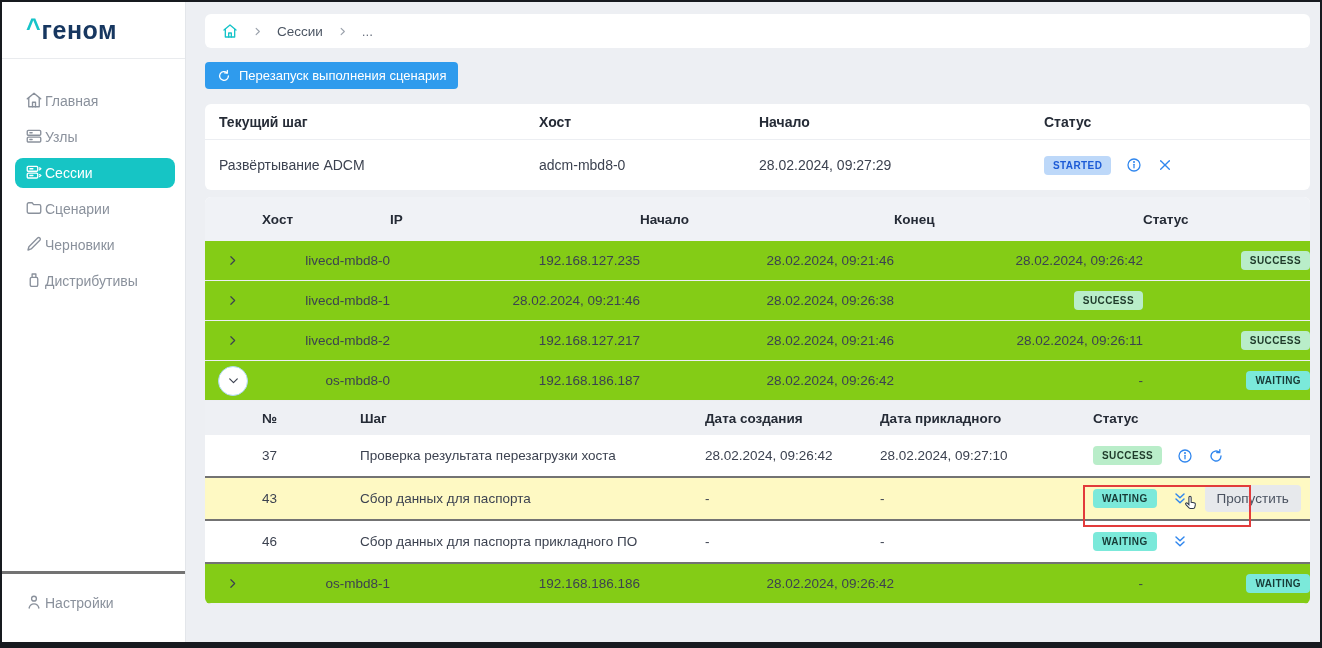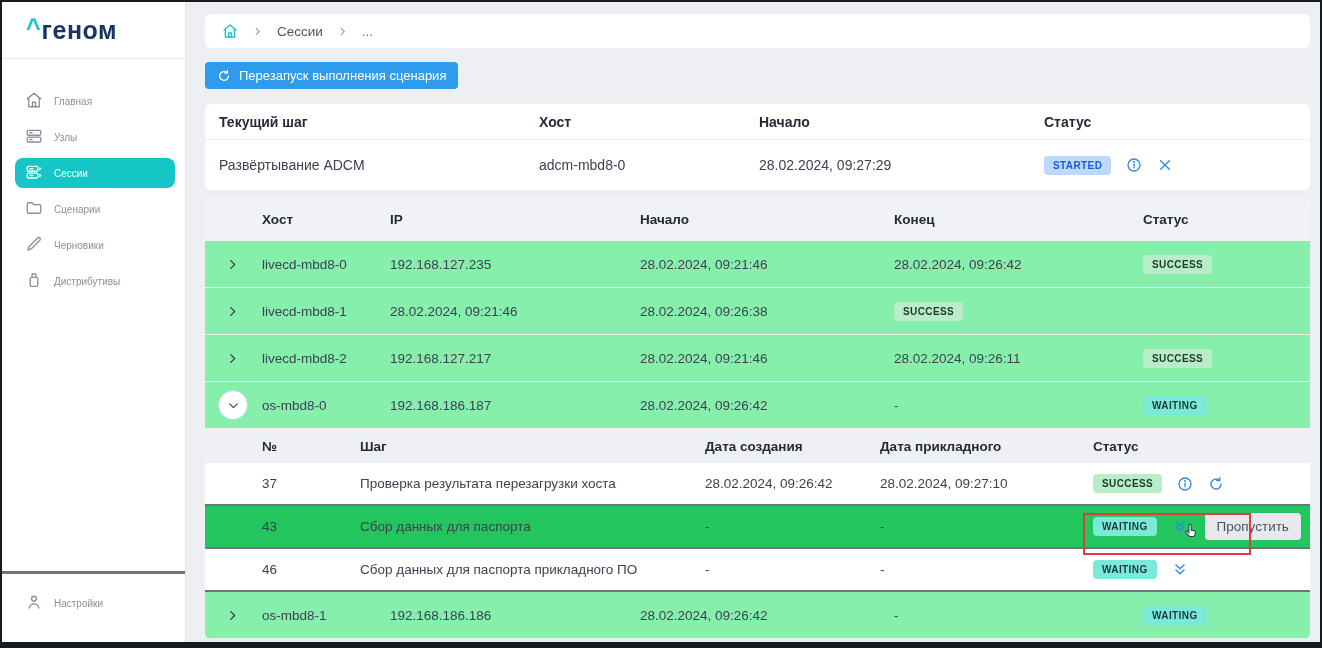--- a/index.html
+++ b/index.html
@@ -6,22 +6,22 @@
   body { margin:0; font-family:"Liberation Sans", sans-serif; background:#fff; }
   .frame { position:relative; width:1322px; height:648px; border:2px solid #171a1f; border-bottom-width:6px;
            background:#edeff3; display:flex; overflow:hidden; }
 
   
   .sidebar { width:184px; background:#fff; border-right:1px solid #e3e6ea; display:flex; flex-direction:column; flex-shrink:0; }
   .logo { height:57px; display:flex; align-items:center; padding-left:24px; border-bottom:1px solid #e9ebee; }
   .logo-caret { color:#17c4c9; font-weight:700; font-size:25px; margin-right:1px; transform:translateY(-2px); }
   .logo-text { color:#173760; font-weight:700; font-size:25px; letter-spacing:.5px; }
   .nav { padding:27px 10px 0 13px; }
-  .nav-item { display:flex; align-items:center; gap:11px; height:30px; margin-bottom:6px; color:#8a919c;
-              font-size:10px; padding:0 10px; border-radius:8px; cursor:pointer; }
+  .nav-item { display:flex; align-items:center; gap:2px; height:30px; margin-bottom:6px; color:#8a919c;
+              font-size:14px; padding:0 10px; border-radius:8px; cursor:pointer; }
   .nav-item svg { width:18px; height:18px; flex-shrink:0; }
   .nav-item.active { background:#16c5c5; color:#fff; }
   .sb-spacer { flex:1; }
   .sb-bottom { border-top:3px solid #737373; padding:14px 10px 18px 13px; }
 
   
   .main { flex:1; padding:12px 10px 0 19px; min-width:0; }
   .card { background:#fff; border-radius:6px; }
   .breadcrumb { height:34px; display:flex; align-items:center; padding:0 17px; gap:14px; font-size:13.5px; color:#4b5563; }
   .bc-sep { color:#9aa1ab; display:flex; }
@@ -34,26 +34,26 @@
   .btn-restart svg { width:14px; height:14px; }
 
   .top-card { margin-top:15px; overflow:hidden; }
   .t1 { display:grid; grid-template-columns:320px 220px 285px 1fr; align-items:center; padding:8px 14px; }
   .t1.hdr { height:36px; font-weight:700; font-size:14px; color:#252b36; border-bottom:1px solid #eceef2; }
   .t1.row { height:50px; font-size:14px; color:#3c4250; }
 
   .hosts-card { margin-top:7px; overflow:hidden; }
   .t2 { display:grid; grid-template-columns:57px 128px 250px 254px 249px 1fr; align-items:center; }
   .t2.hdr { height:44px; background:#f0f2f6; font-weight:700; font-size:13.5px; color:#252b36; }
-  .t2.row { height:47px; font-size:13.5px; color:#3c4250; border-bottom:1px solid #eceef2; background:#86efac; }
+  .t2.row { height:40px; font-size:13.5px; color:#3c4250; border-bottom:1px solid #eceef2; background:#84cc16;text-align:right; }
 
   .t3 { display:grid; grid-template-columns:57px 98px 345px 175px 213px 1fr; align-items:center; }
   .t3.hdr { height:34px; background:#eef0f4; font-weight:700; font-size:13.5px; color:#252b36; }
   .t3.row { height:43px; font-size:13.5px; color:#3c4250; border-bottom:2px solid #737373; background:#fff; }
-  .t3.row.hl { background:#22c55e; }
+  .t3.row.hl { background:#fef9c3; }
 
   .badge { display:inline-block; font-size:10px; font-weight:700; letter-spacing:.4px; padding:4px 9px; border-radius:4px; }
   .badge--started { background:#bdd8f9; color:#1d5bd6;text-align:right; }
   .badge--success { background:#b9edc9; color:#1e3a2a; }
   .badge--waiting { background:#7be9da; color:#173a36; }
 
   .cell-status { display:flex; align-items:center; gap:15px; }
   .icon-btn { color:#2f86ee; display:flex; cursor:pointer; background:none; border:none; padding:0; }
   .icon-btn svg { width:16px; height:16px; }
 

